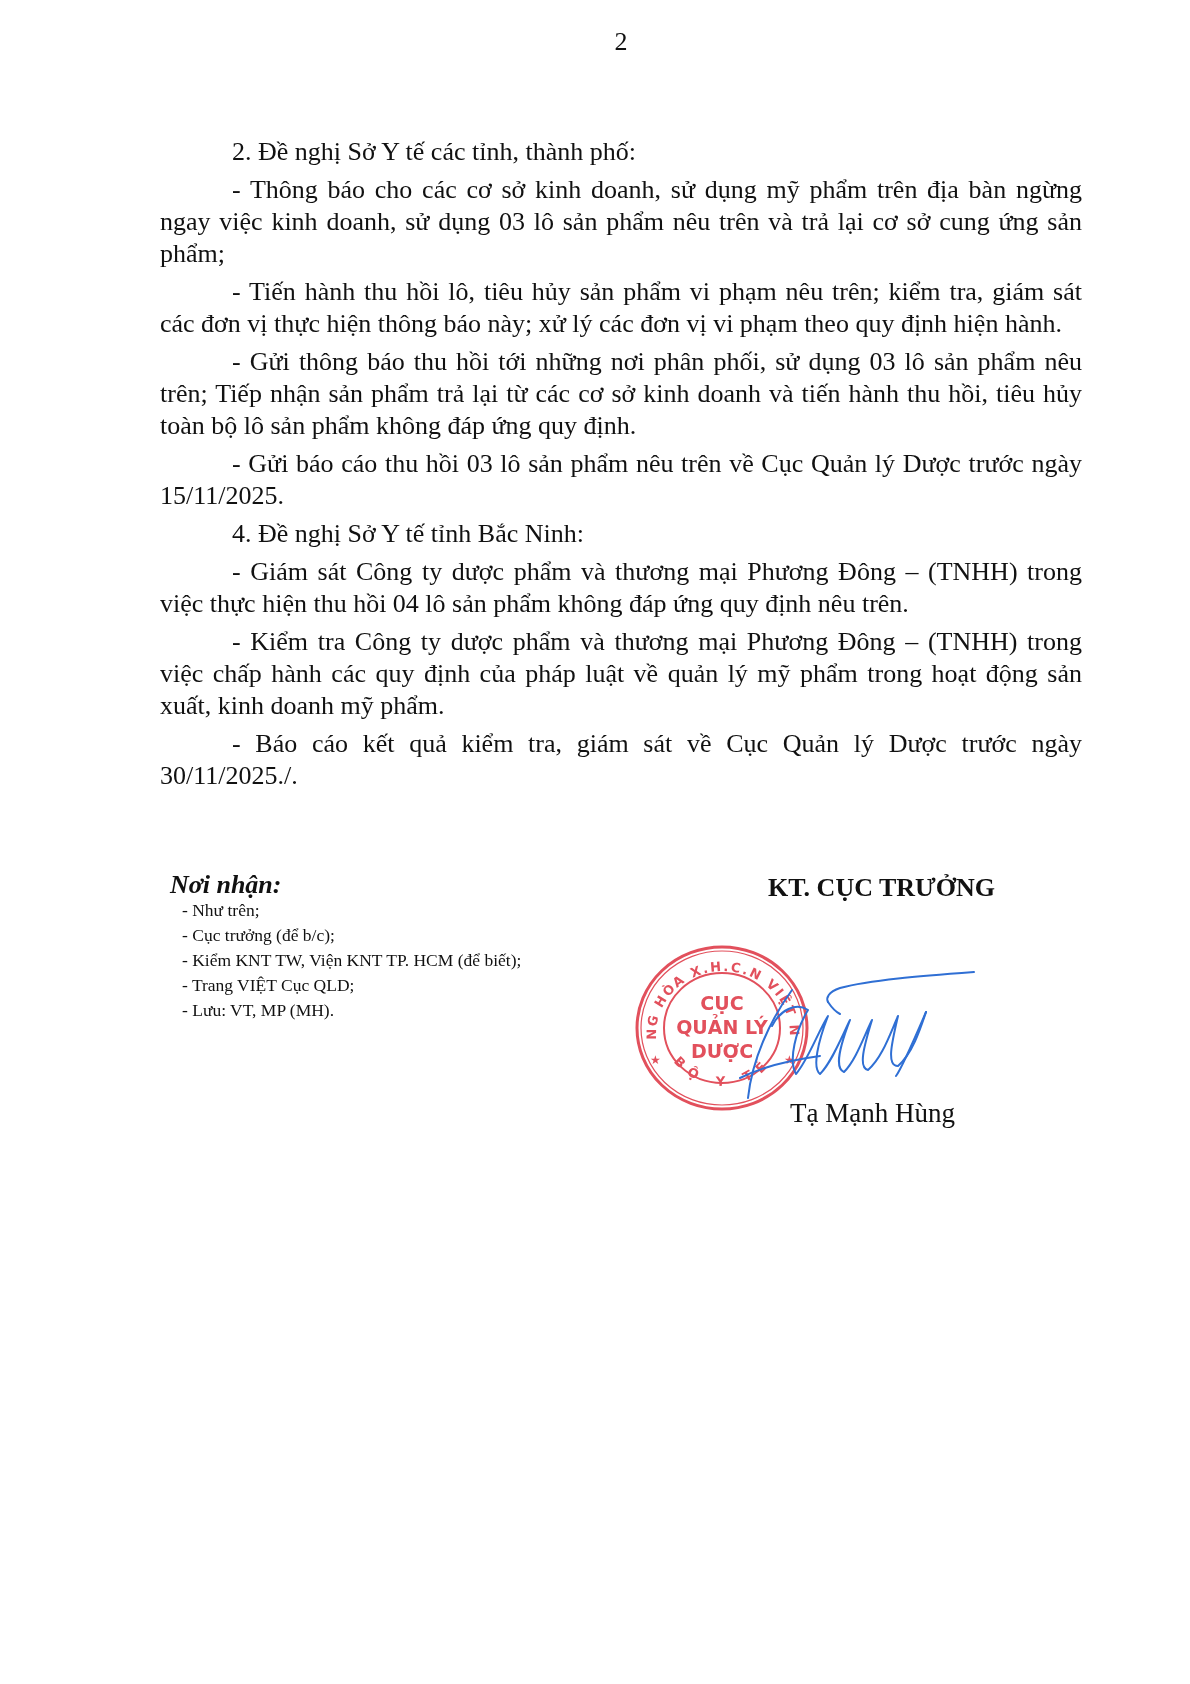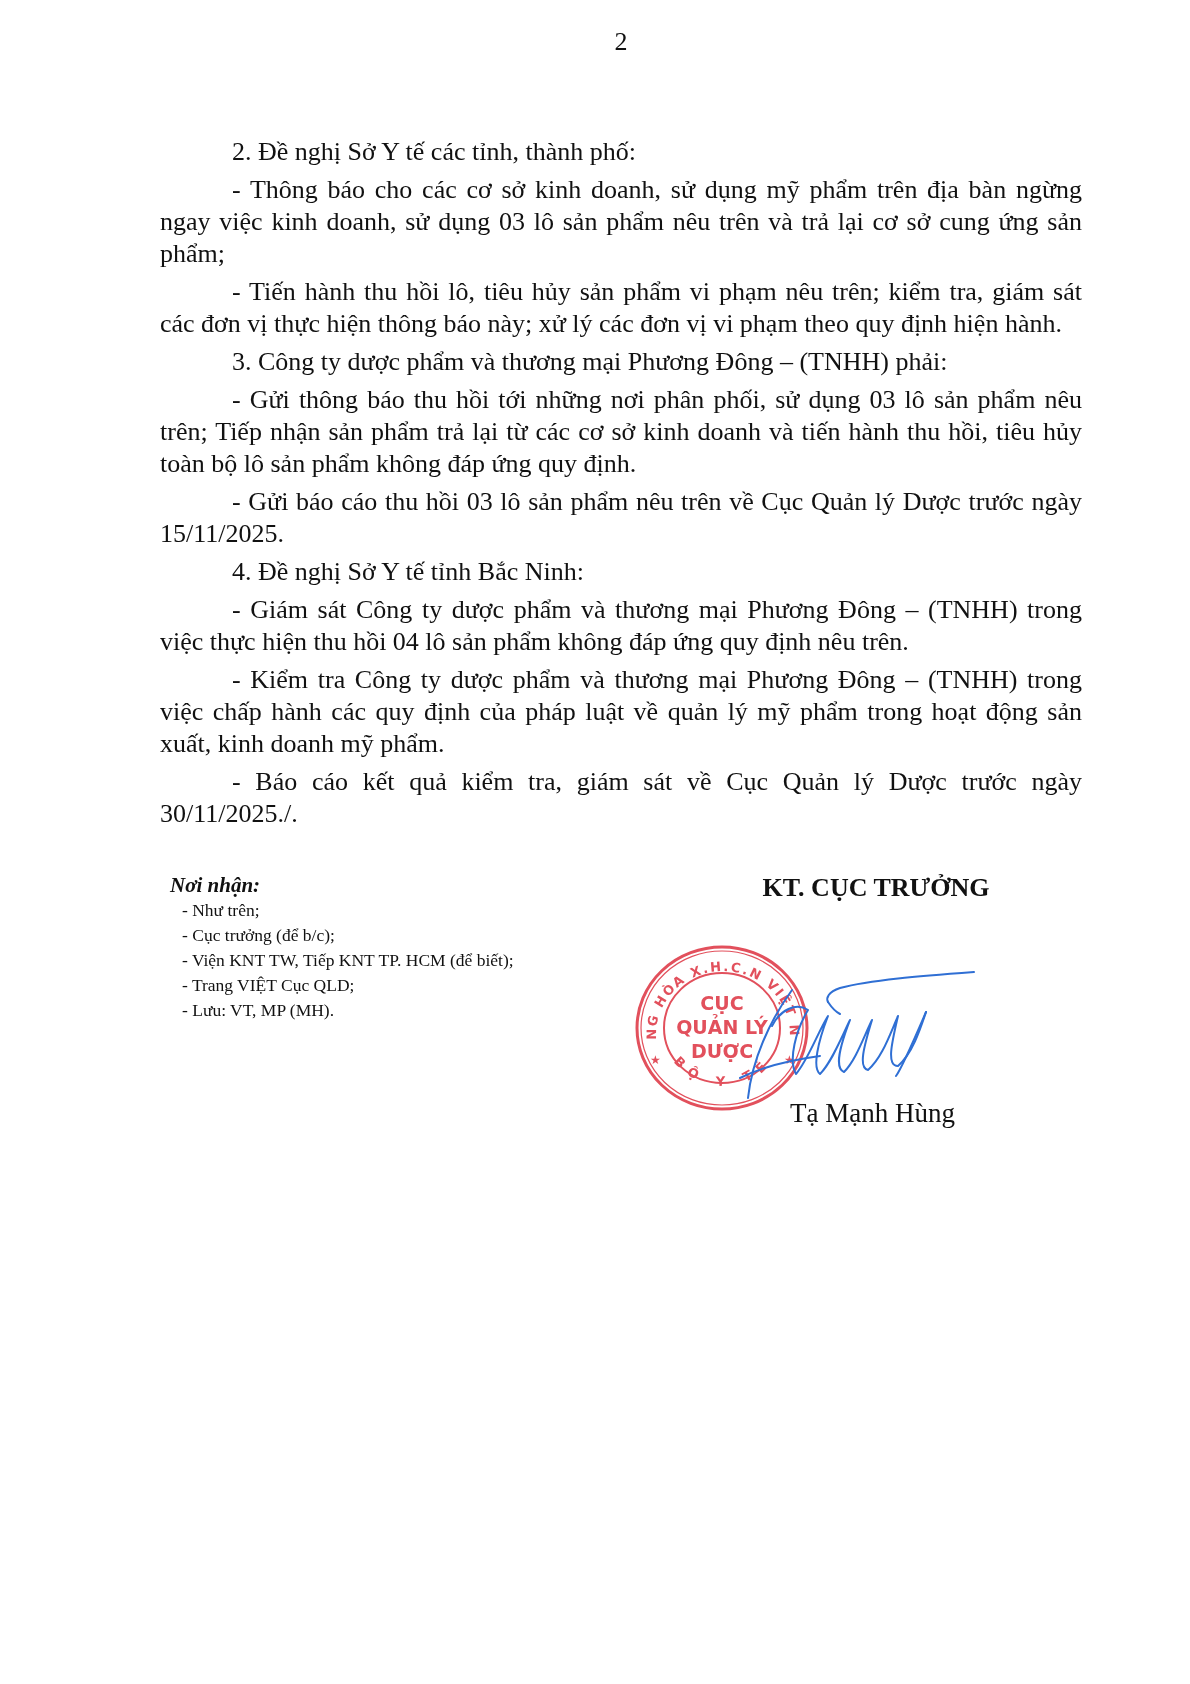--- a/index.html
+++ b/index.html
@@ -41,34 +41,34 @@
       position: absolute;
       top: 872px;
       left: 170px;
       width: 440px;
       font-size: 17.5px;
       line-height: 25px;
     }
     .recipients-title {
       font-weight: bold;
       font-style: italic;
-      font-size: 21px;
+      font-size: 26px;
       line-height: 26px;
       margin-bottom: 0;
     }
     .recipient-item {
       white-space: nowrap;
       margin-left: 12px;
     }
     .signature-block {
       position: absolute;
       top: 872px;
-      left: 716px;
+      left: 675px;
       width: 320px;
-      text-align: center;
+      text-align: right;
     }
     .sig-title {
       font-weight: bold;
       font-size: 26px;
       line-height: 31px;
       white-space: nowrap;
     }
     .stamp {
       position: absolute;
       left: 634px;
@@ -97,34 +97,33 @@
   </style>
 </head>
 <body>
 
 <div class="page-number">2</div>
 
 <div class="body-text">
   <p class="para">2. Đề nghị Sở Y tế các tỉnh, thành phố:</p>
   <p class="para">- Thông báo cho các cơ sở kinh doanh, sử dụng mỹ phẩm trên địa bàn ngừng ngay việc kinh doanh, sử dụng 03 lô sản phẩm nêu trên và trả lại cơ sở cung ứng sản phẩm;</p>
   <p class="para">- Tiến hành thu hồi lô, tiêu hủy sản phẩm vi phạm nêu trên; kiểm tra, giám sát các đơn vị thực hiện thông báo này; xử lý các đơn vị vi phạm theo quy định hiện hành.</p>
-  <p class="para">3. Công ty dược phẩm và thương mại Phương Đông – (TNHH) phải:</p>
   <p class="para">- Gửi thông báo thu hồi tới những nơi phân phối, sử dụng 03 lô sản phẩm nêu trên; Tiếp nhận sản phẩm trả lại từ các cơ sở kinh doanh và tiến hành thu hồi, tiêu hủy toàn bộ lô sản phẩm không đáp ứng quy định.</p>
   <p class="para">- Gửi báo cáo thu hồi 03 lô sản phẩm nêu trên về Cục Quản lý Dược trước ngày 15/11/2025.</p>
   <p class="para">4. Đề nghị Sở Y tế tỉnh Bắc Ninh:</p>
   <p class="para">- Giám sát Công ty dược phẩm và thương mại Phương Đông – (TNHH) trong việc thực hiện thu hồi 04 lô sản phẩm không đáp ứng quy định nêu trên.</p>
   <p class="para">- Kiểm tra Công ty dược phẩm và thương mại Phương Đông – (TNHH) trong việc chấp hành các quy định của pháp luật về quản lý mỹ phẩm trong hoạt động sản xuất, kinh doanh mỹ phẩm.</p>
   <p class="para">- Báo cáo kết quả kiểm tra, giám sát về Cục Quản lý Dược trước ngày 30/11/2025./.</p>
 </div>
 
 <div class="recipients">
   <div class="recipients-title">Nơi nhận:</div>
   <div class="recipient-item">- Như trên;</div>
   <div class="recipient-item">- Cục trưởng (để b/c);</div>
-  <div class="recipient-item">- Viện KNT TW, Tiếp KNT TP. HCM (để biết);</div>
+  <div class="recipient-item">- Kiểm KNT TW, Viện KNT TP. HCM (để biết);</div>
   <div class="recipient-item">- Trang VIỆT Cục QLD;</div>
   <div class="recipient-item">- Lưu: VT, MP (MH).</div>
 </div>
 
 <div class="signature-block">
   <div class="sig-title">KT. CỤC TRƯỞNG</div>
 </div>
 
 <svg class="stamp" viewBox="0 0 176 168" xmlns="http://www.w3.org/2000/svg">
   <defs>

